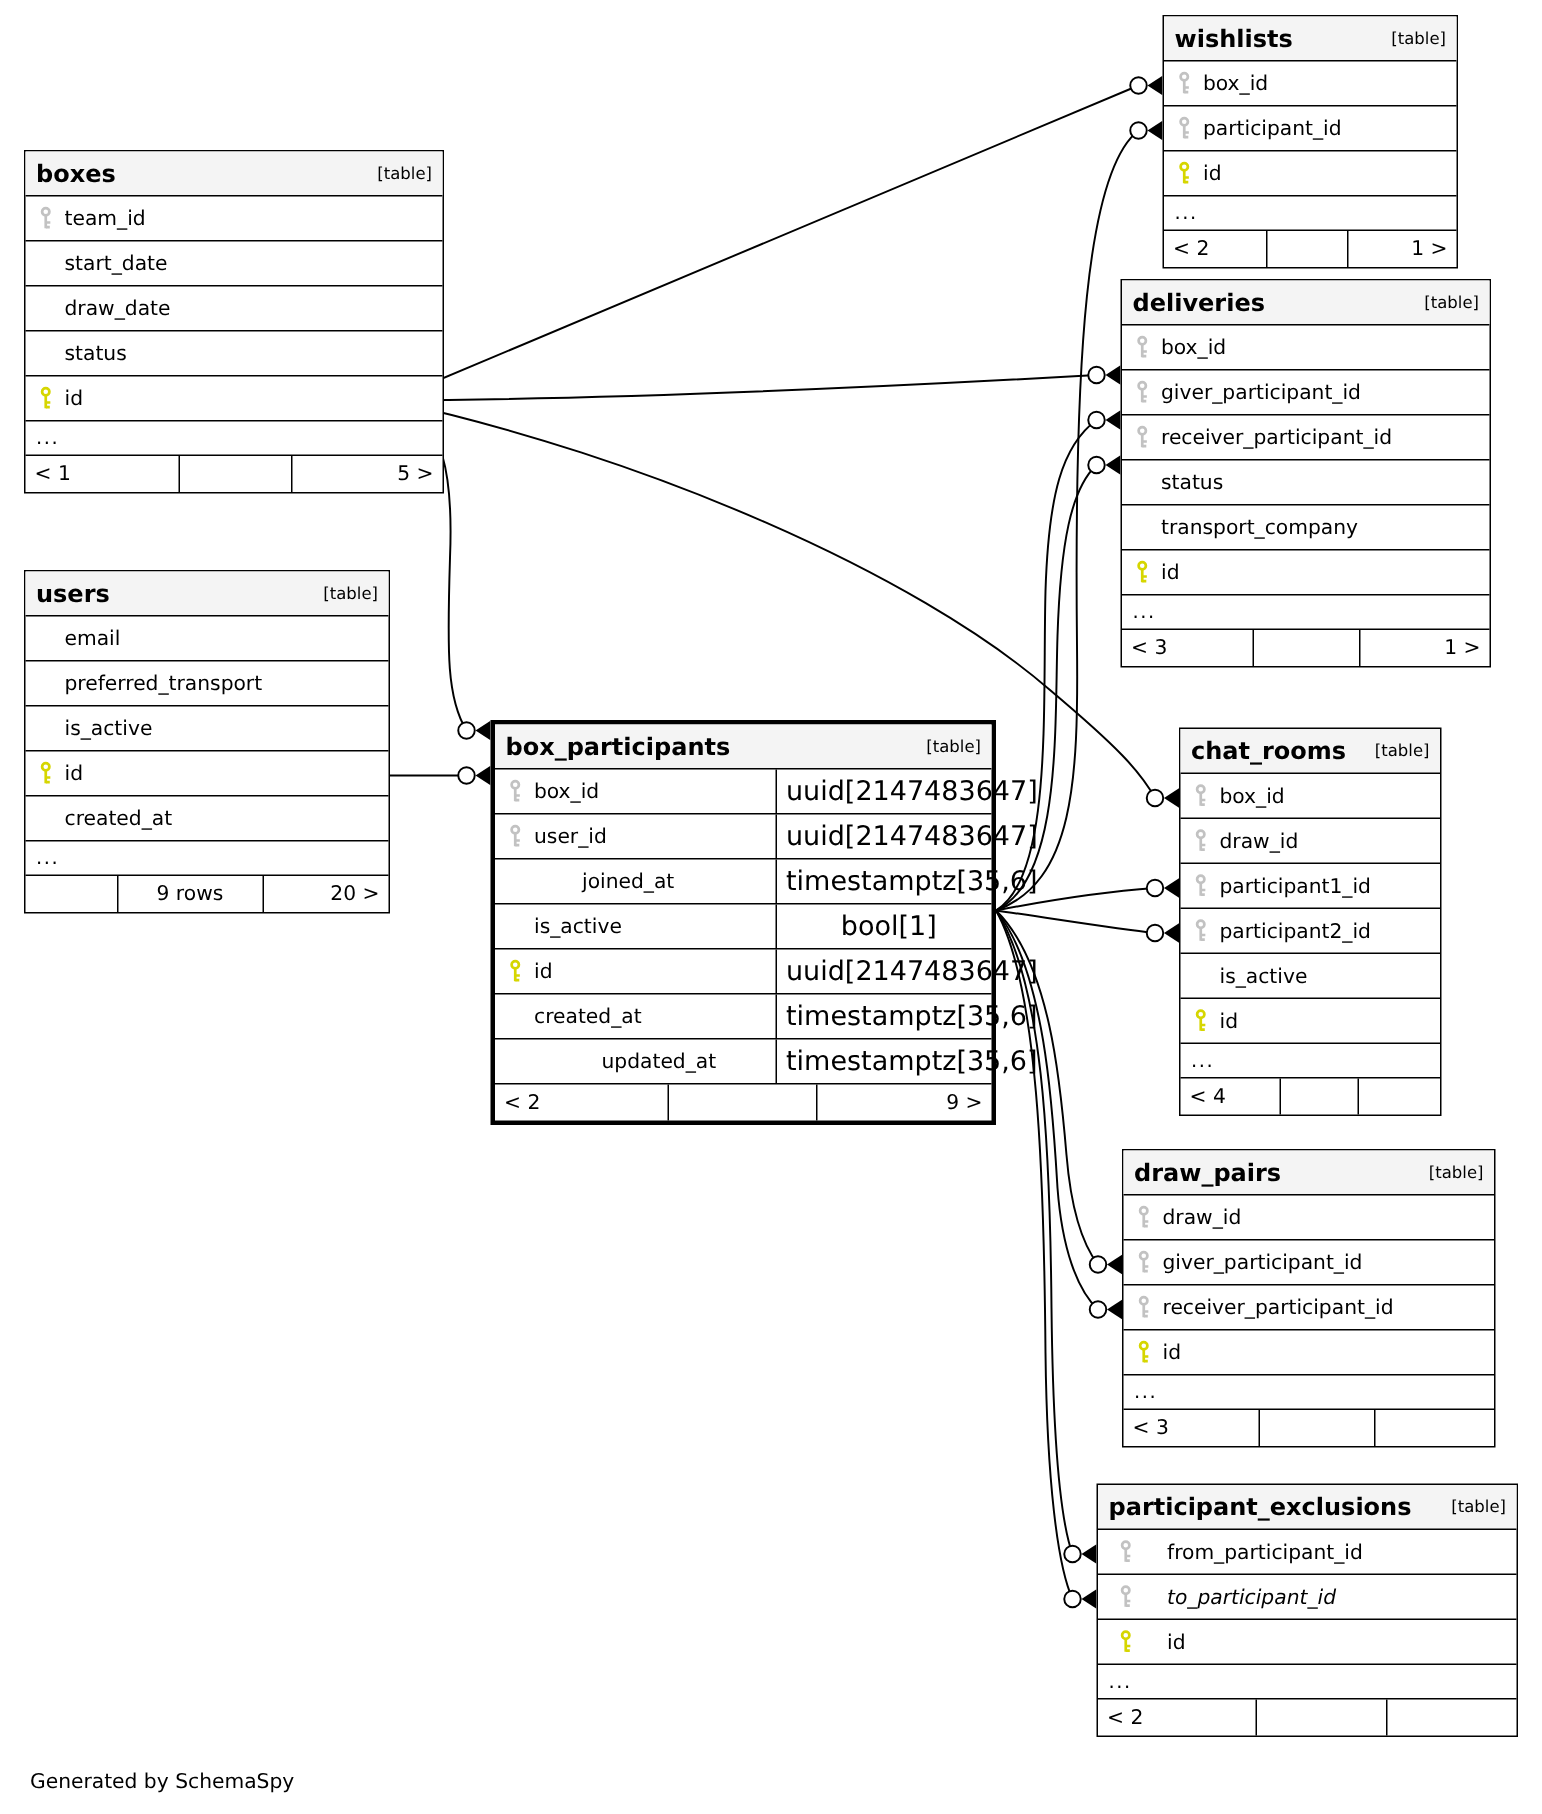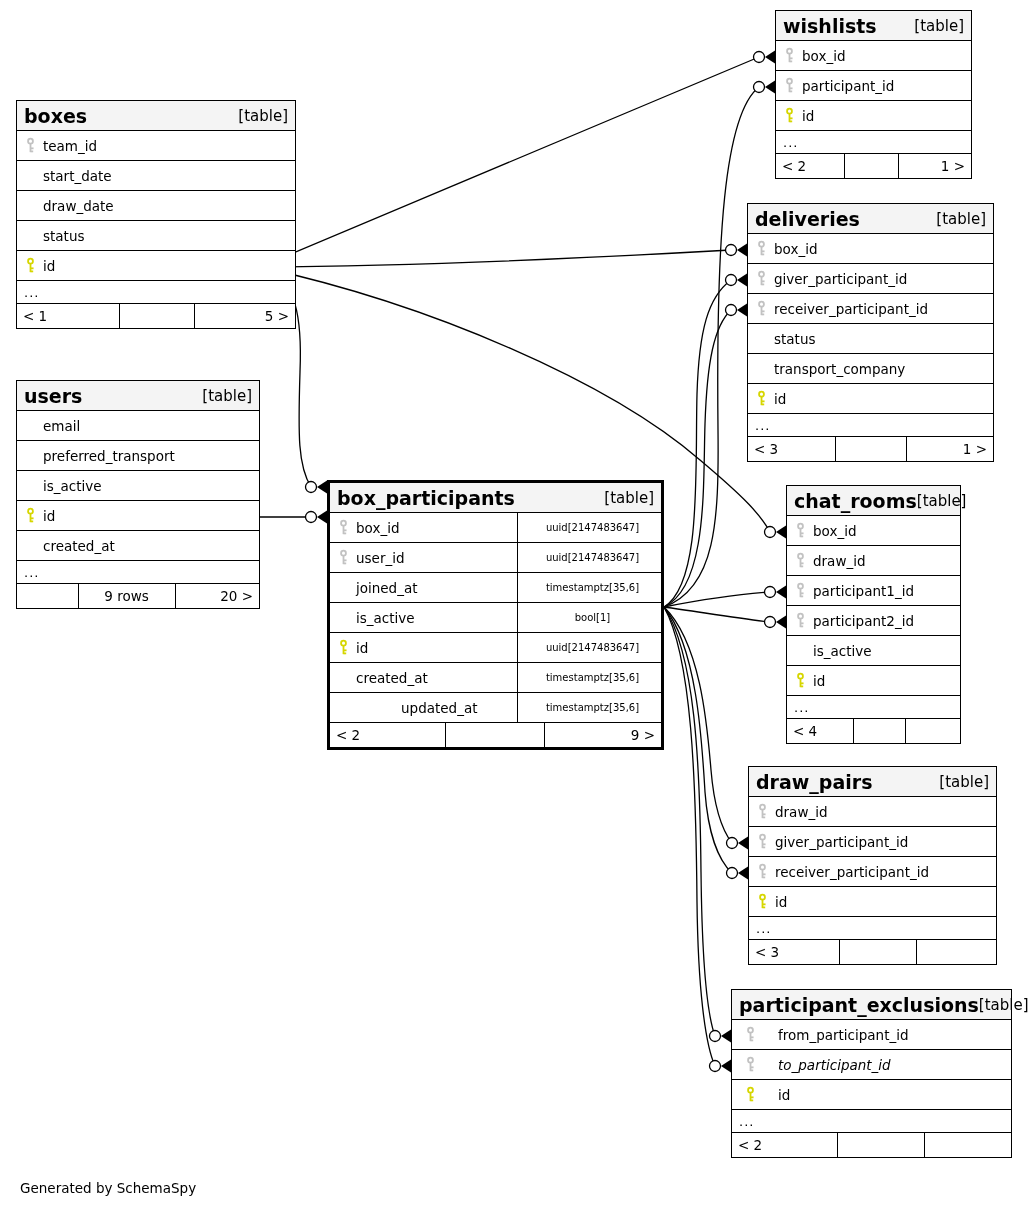--- a/index.html
+++ b/index.html
@@ -3,29 +3,29 @@
 <meta charset="utf-8">
 <style>
   html,body{margin:0;padding:0;background:#ffffff;}
   #canvas{position:relative;width:1028px;height:1209px;background:#fff;overflow:hidden;
           font-family:"DejaVu Sans","Liberation Sans",sans-serif;color:#000;}
   #edges{position:absolute;left:0;top:0;z-index:0;}
   .table{position:absolute;z-index:1;background:#fff;border:1.6px solid #000;box-sizing:border-box;}
   .table.em{border-width:3px;}
   .thead{height:30px;background:#f4f4f4;border-bottom:1.3px solid #000;display:flex;
          align-items:center;justify-content:space-between;padding:0 7px;box-sizing:border-box;}
-  .tname{font-weight:bold;font-size:19px;}
-  .ttype{font-size:15px;}
+  .tname{font-weight:bold;font-size:16px;}
+  .ttype{font-size:11px;}
   .trow{height:30px;border-bottom:1px solid #000;display:flex;align-items:center;box-sizing:border-box;font-size:13.5px;text-align:center;}
   .keyslot{width:26px;display:flex;justify-content:center;flex:0 0 auto;}
   .keyslot.wide{width:36px;}
   .cname{white-space:nowrap;}
   .namecell{display:flex;align-items:center;height:100%;flex:1;}
   .namecell.split{flex:0 0 auto;border-right:1px solid #000;box-sizing:border-box;}
-  .ctype{flex:1;padding-left:6px;white-space:nowrap;font-size:10px;}
+  .ctype{flex:1;padding-left:6px;white-space:nowrap;font-size:18px;}
   .tdots{height:23px;border-bottom:1px solid #000;display:flex;align-items:center;
          padding-left:7px;box-sizing:border-box;font-size:13px;letter-spacing:1px;}
   .tfoot{height:24px;display:flex;box-sizing:border-box;font-size:13.5px;}
   .tfoot span{display:flex;align-items:center;box-sizing:border-box;padding:0 6px;}
   .tfoot .fl{justify-content:flex-start;border-right:1px solid #000;}
   .tfoot .fc{justify-content:center;border-right:1px solid #000;}
   .tfoot .fr{justify-content:flex-end;}
   #credit{position:absolute;left:20px;top:1180px;font-size:13.5px;z-index:1;}
 </style>
 </head>
@@ -215,21 +215,21 @@
             <span class="cname">id</span>
           </span>
         </div>
         <div class="tdots">...</div>
         <div class="tfoot">
           <span class="fl" style="width: 35.5%;">&lt; 2</span>
           <span class="fc" style="width: 27.5%;"></span>
           <span class="fr" style="width: 37%;">1 &gt;</span>
         </div>
       </div>
-      <div class="table" style="left: 747px; top: 203px; width: 247px;">
+      <div class="table" style="left: 747px; top: 186px; width: 247px;">
         <div class="thead">
           <span class="tname">deliveries</span>
           <span class="ttype">[table]</span>
         </div>
         <div class="trow">
           <span class="namecell">
             <span class="keyslot">
               <svg viewBox="0 0 14 20" width="13" height="18">
                 <g stroke="#c2c2c2" fill="none" stroke-width="2">
                   <circle cx="7" cy="4.6" r="2.7"></circle>
@@ -388,21 +388,21 @@
                   <line x1="7" y1="12.6" x2="10.4" y2="12.6"></line>
                   <line x1="7" y1="16" x2="10" y2="16"></line>
                 </g>
               </svg>
             </span>
             <span class="cname">user_id</span>
           </span>
           <span class="ctype">uuid[2147483647]</span>
         </div>
         <div class="trow">
-          <span class="namecell split" style="width: 188px;">
+          <span class="namecell split" style="width: 188px; padding-left: 32px;">
             <span class="keyslot"></span>
             <span class="cname">joined_at</span>
           </span>
           <span class="ctype">timestamptz[35,6]</span>
         </div>
         <div class="trow">
           <span class="namecell split" style="width: 188px;">
             <span class="keyslot"></span>
             <span class="cname">is_active</span>
           </span>

